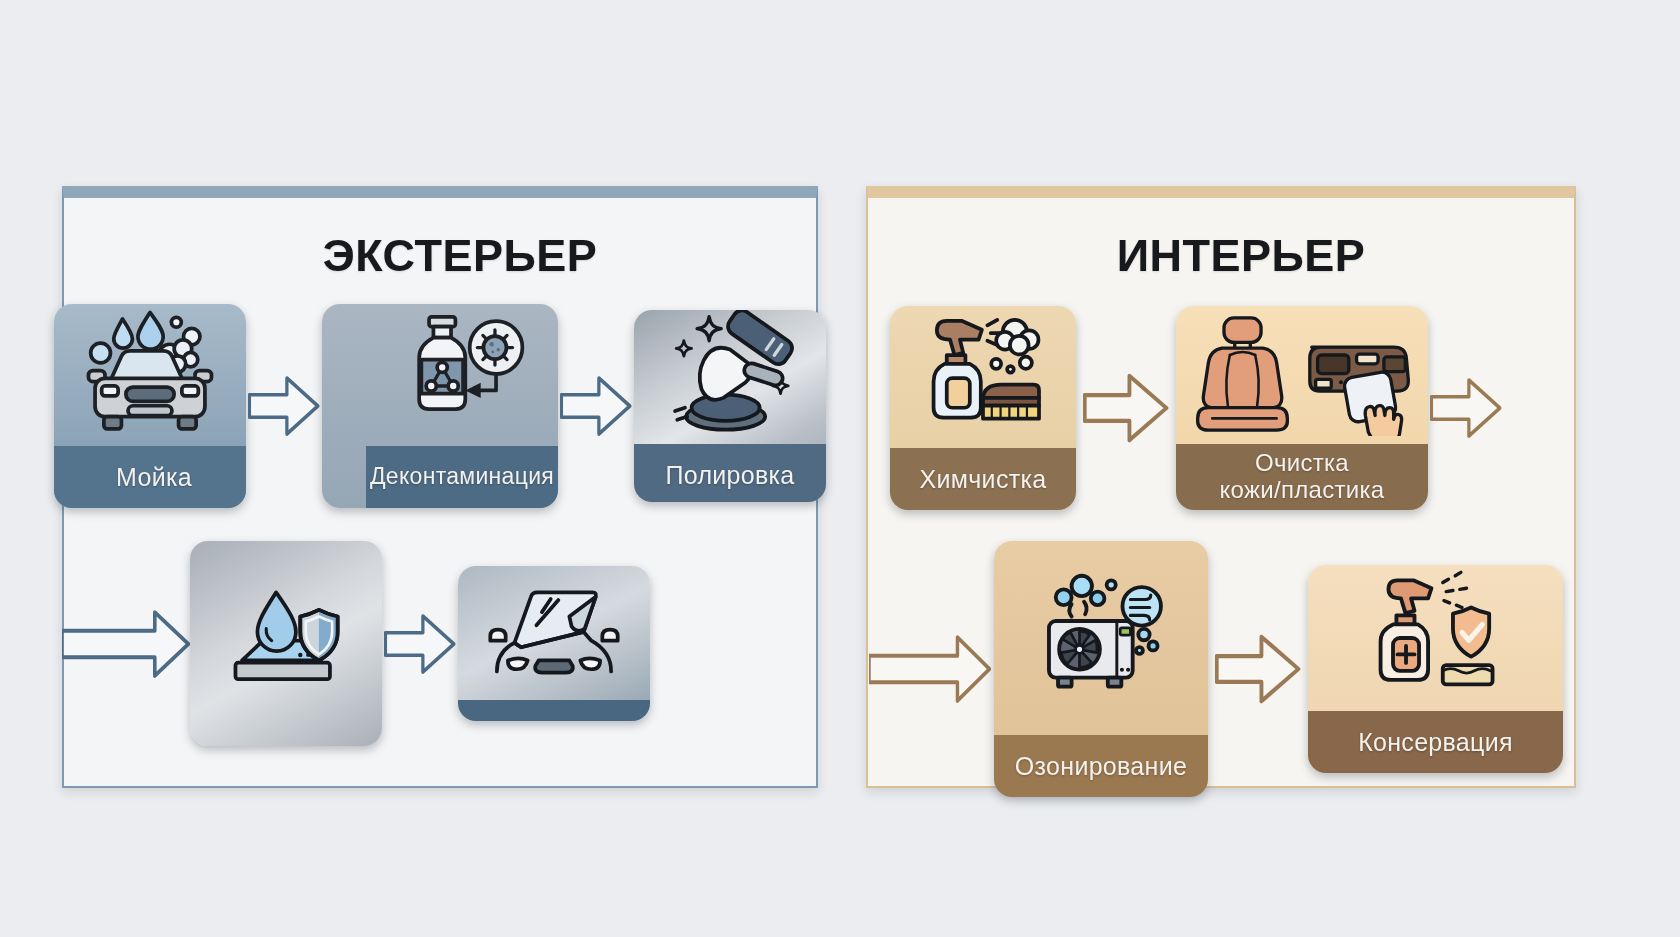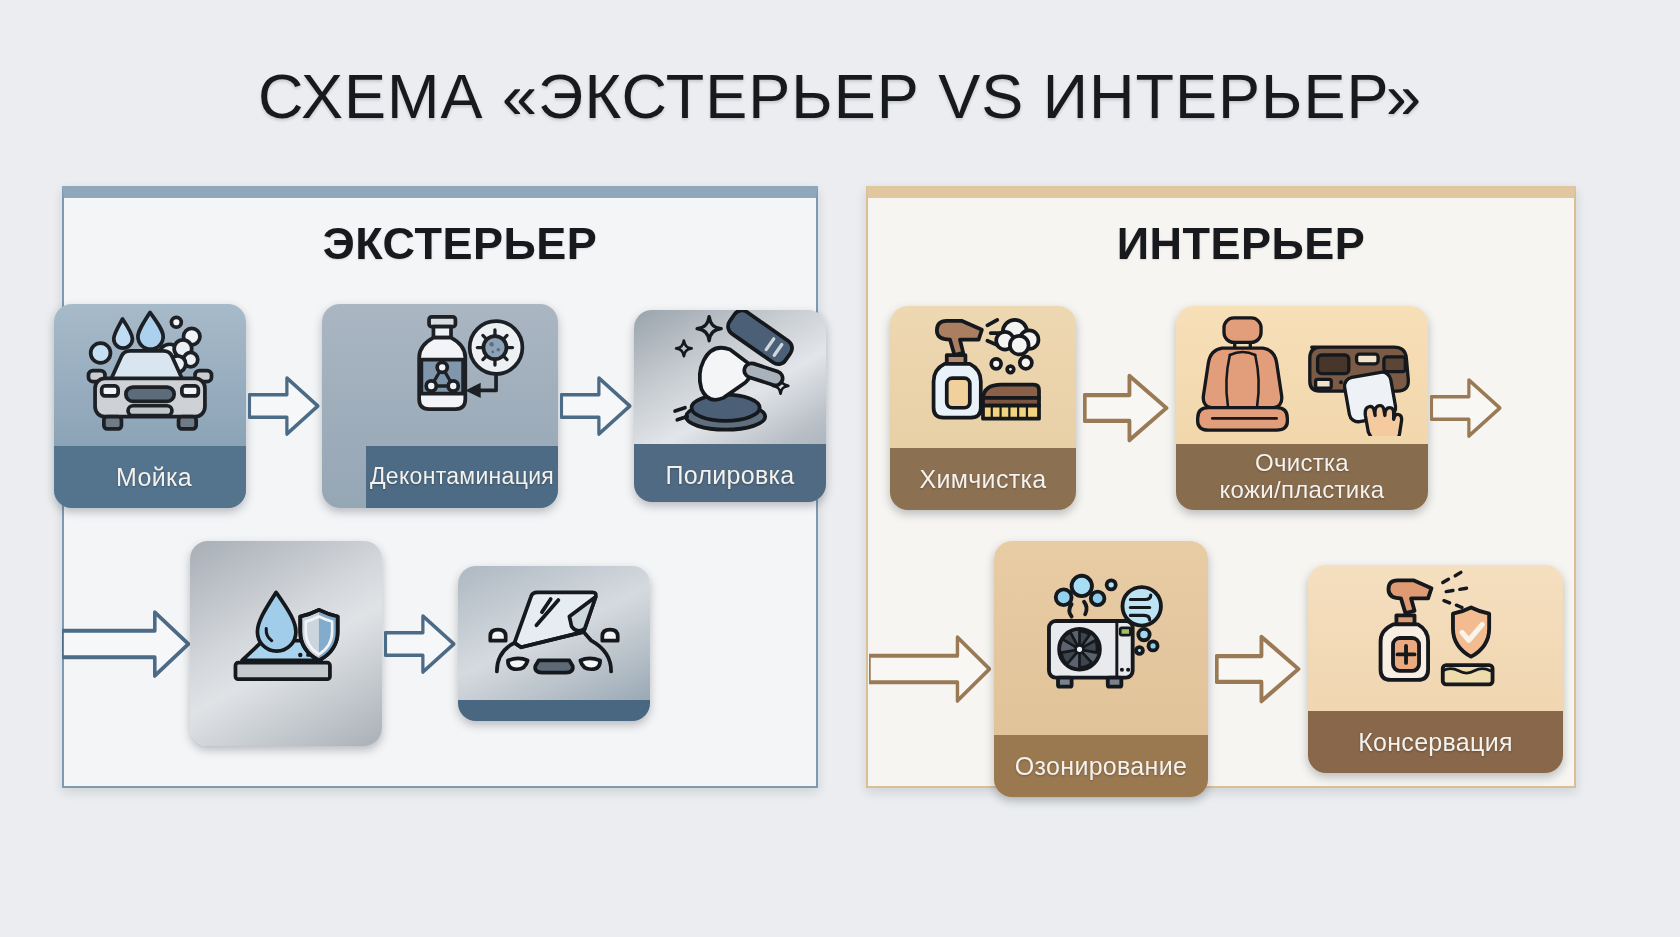--- a/index.html
+++ b/index.html
@@ -29,21 +29,21 @@
   .panel.ext{
     left:62px;width:756px;
     border:2px solid #7d9ab2;border-top:12px solid #8ea7bb;
   }
   .panel.int{
     left:866px;width:710px;
     border:2px solid #d9bf96;border-top:12px solid #e0c79f;
     background:#f6f5f2;
   }
   .panel-header{
-    margin-top:20px;text-align:center;
+    margin-top:32px;text-align:center;
     font-size:45px;font-weight:700;letter-spacing:.5px;color:#17191c;
     text-shadow:0 1px 2px rgba(30,40,50,.15);
     padding-left:40px;
   }
 
   .row{position:absolute;display:flex;align-items:center;}
   .ext .row1{top:106px;left:0;right:0;justify-content:center;}
   .ext .row2{top:343px;left:-2px;}
   .int .row1{top:108px;left:22px;}
   .int .row2{top:343px;left:-2px;}
@@ -98,21 +98,20 @@
   .arrow-lead{width:128px;height:92px;}
 
   
   .ic{display:block;}
 </style>
 </head>
 <body>
 
 <div class="scene">
 
-  <div class="main-title">СХЕМА «ЭКСТЕРЬЕР VS ИНТЕРЬЕР»</div>
 
   <div class="panel ext">
     <div class="panel-header">ЭКСТЕРЬЕР</div>
 
     <div class="row row1">
 
       <div class="card c-wash">
         <div class="card-body">
           <svg class="ic" viewBox="0 0 132 122" width="148" height="134">
             <g stroke="#1d2126" stroke-width="3.4" stroke-linejoin="round" stroke-linecap="round">

